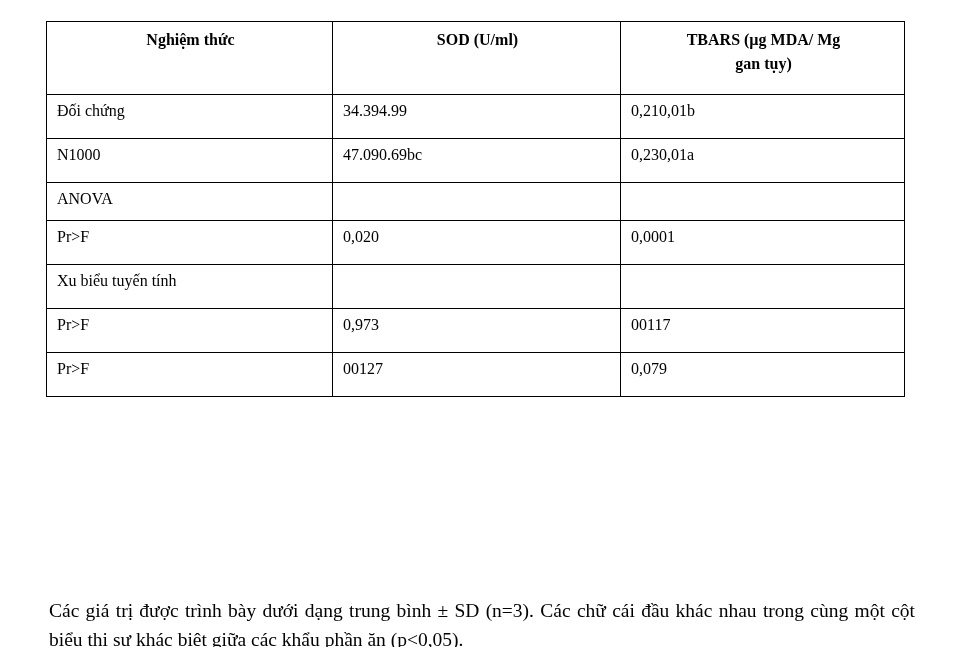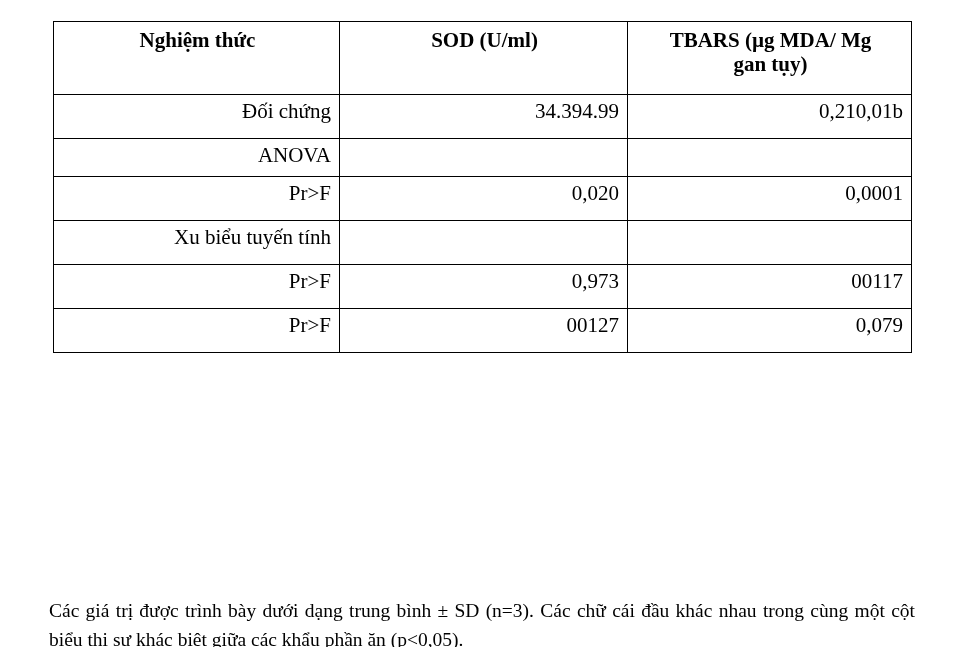--- a/index.html
+++ b/index.html
@@ -16,46 +16,46 @@
   }
   .doc {
     position: relative;
     width: 967px;
     height: 647px;
     background: #ffffff;
     overflow: hidden;
   }
   table.results {
     position: absolute;
-    left: 53px;
+    left: 46px;
     top: 21px;
     width: 858px;
     border-collapse: collapse;
     table-layout: fixed;
-    font-size: 21px;
+    font-size: 16px;
     line-height: 24px;
     border-radius: 28px;
   }
   table.results th,
   table.results td {
     border: 1.5px solid #000000;
     vertical-align: top;
     padding: 4px 8px 0 10px;
     overflow: hidden;
   }
   table.results th {
     font-weight: bold;
     text-align: center;
     white-space: pre-line;
     height: 73px;
     padding-top: 6px;
   }
   table.results td {
     height: 44px;
-    text-align: right;
+    text-align: left;
   }
   table.results tr.compact td {
     height: 38px;
   }
   .footnote {
     position: absolute;
     left: 49px;
     top: 576px;
     width: 866px;
     font-size: 19.5px;
@@ -81,20 +81,25 @@
         <th>TBARS (µg MDA/ Mg
 gan tụy)</th>
       </tr>
     </thead>
     <tbody>
         <tr>
           <td>Đối chứng</td>
           <td>34.394.99</td>
           <td>0,210,01b</td>
         </tr>
+        <tr>
+          <td>N1000</td>
+          <td>47.090.69bc</td>
+          <td>0,230,01a</td>
+        </tr>
         <tr class="compact">
           <td>ANOVA</td>
           <td></td>
           <td></td>
         </tr>
         <tr>
           <td>Pr&gt;F</td>
           <td>0,020</td>
           <td>0,0001</td>
         </tr>

